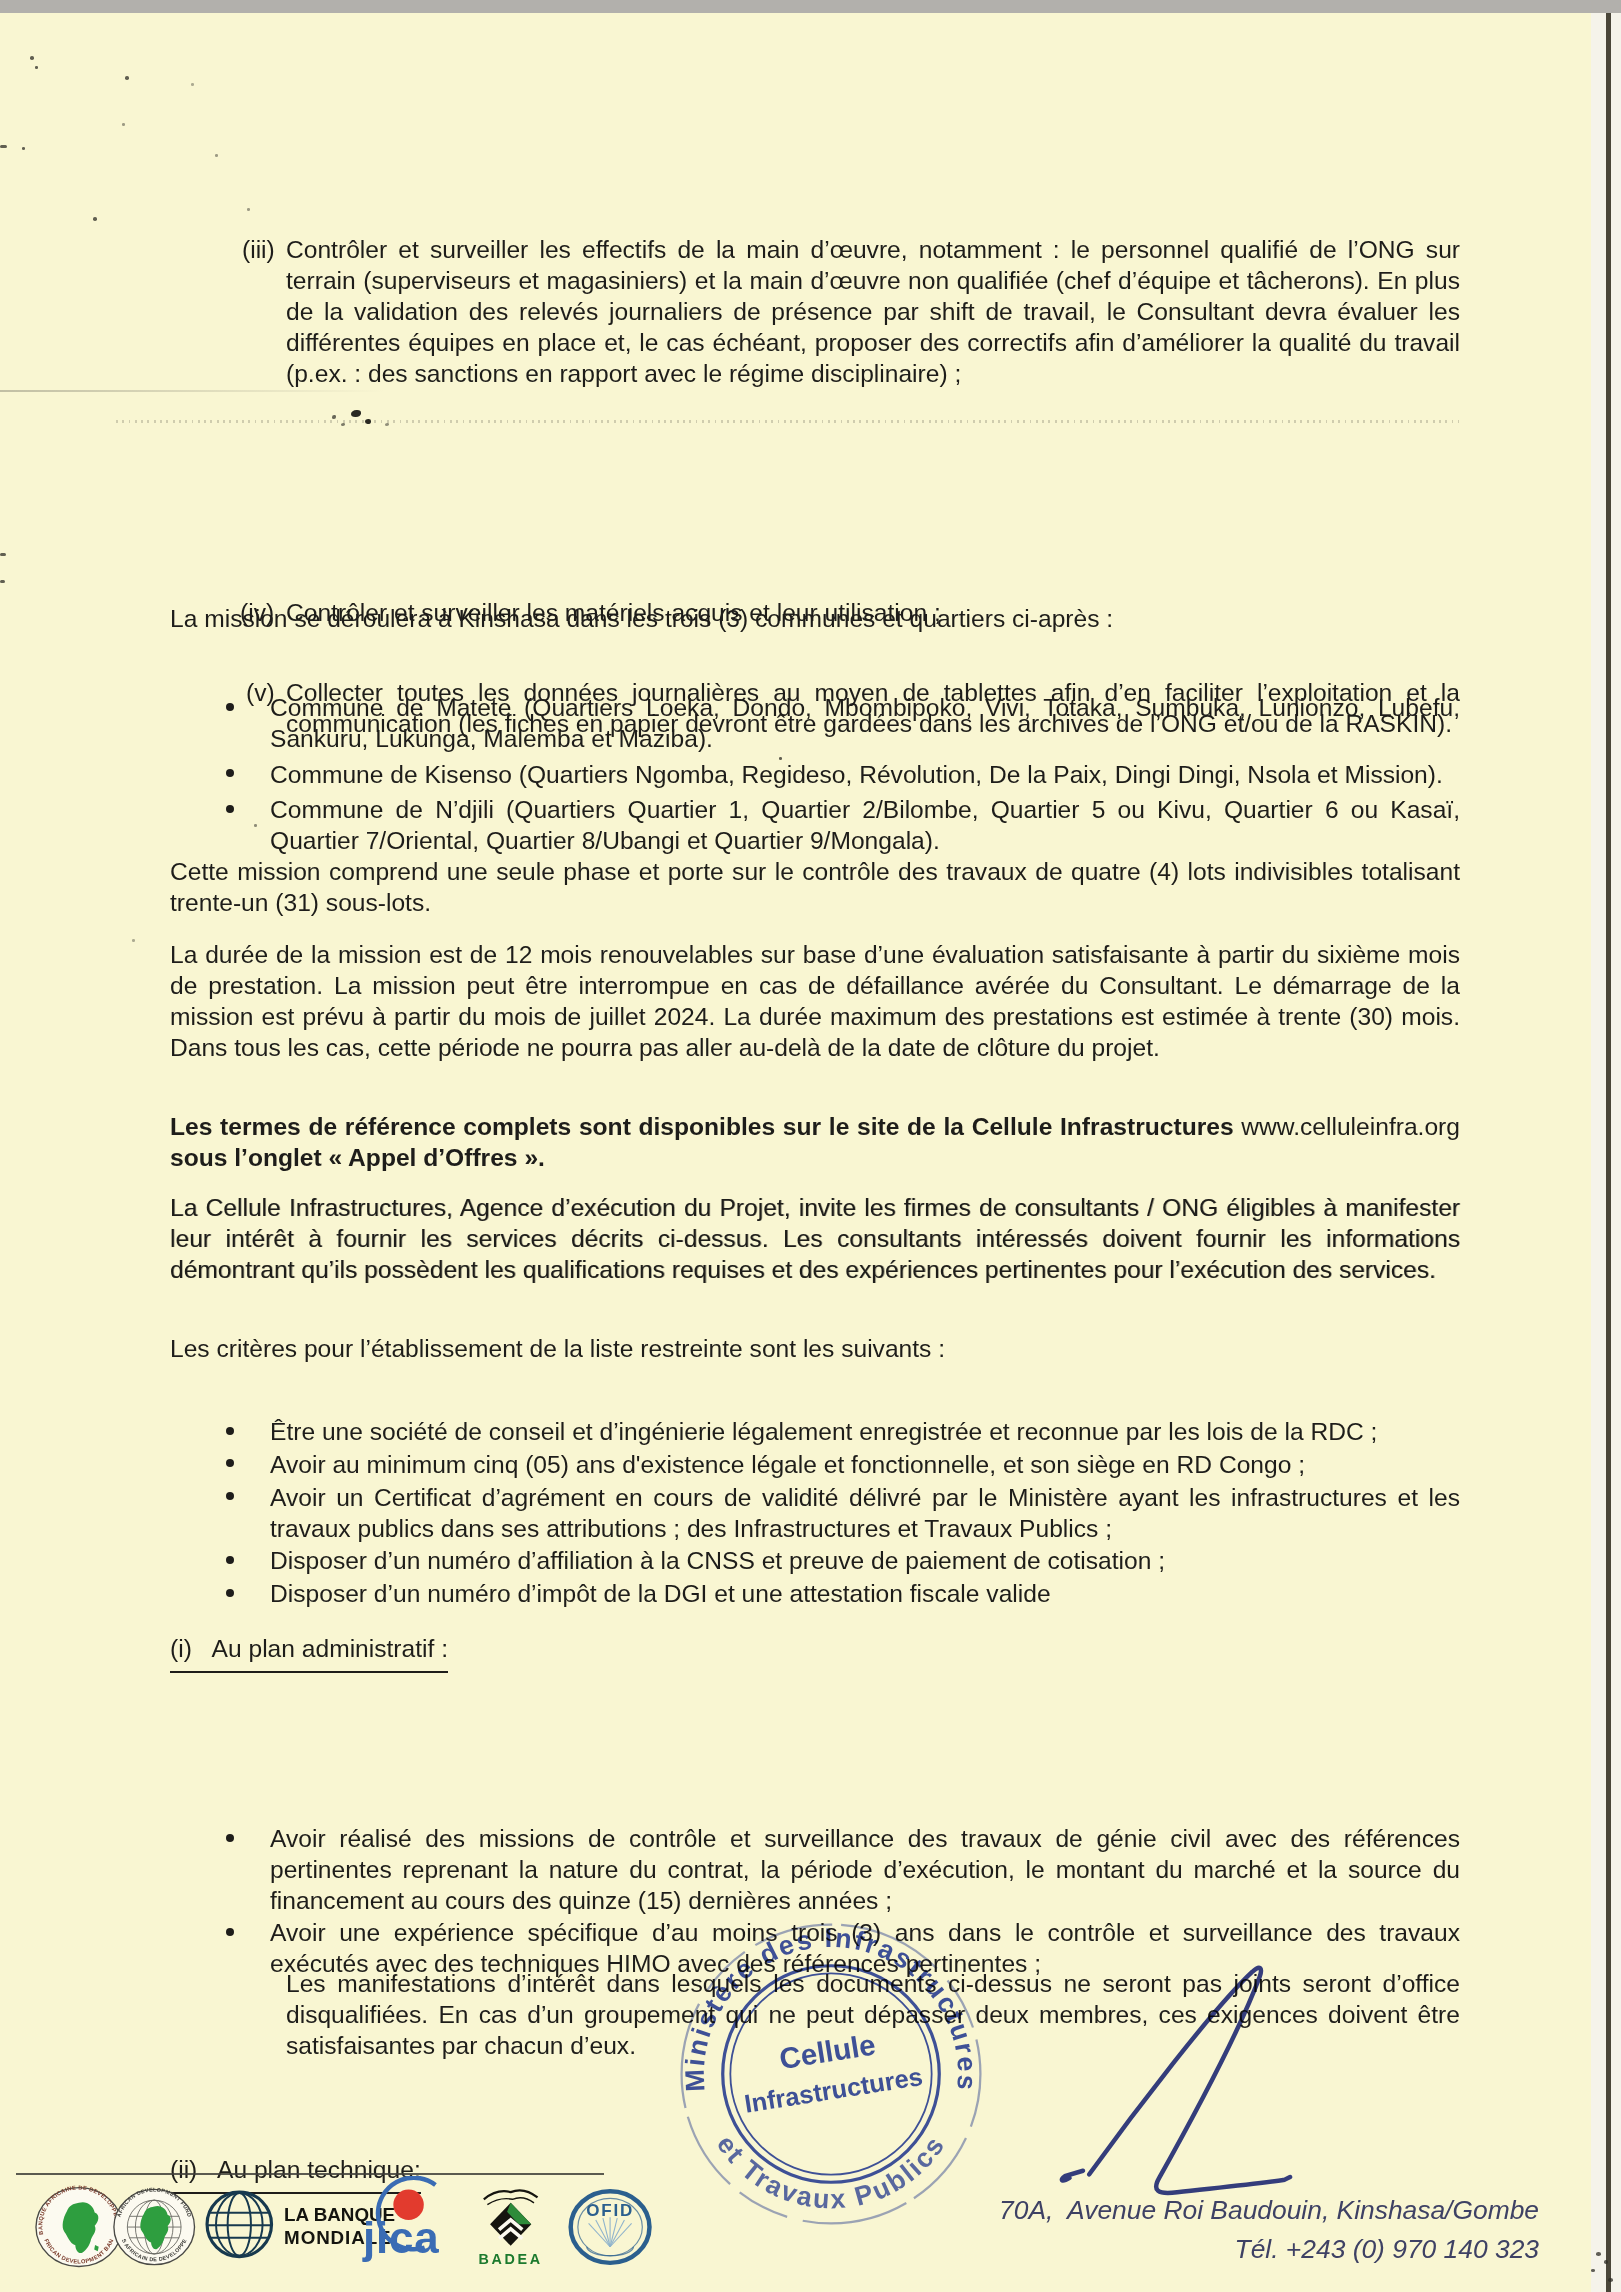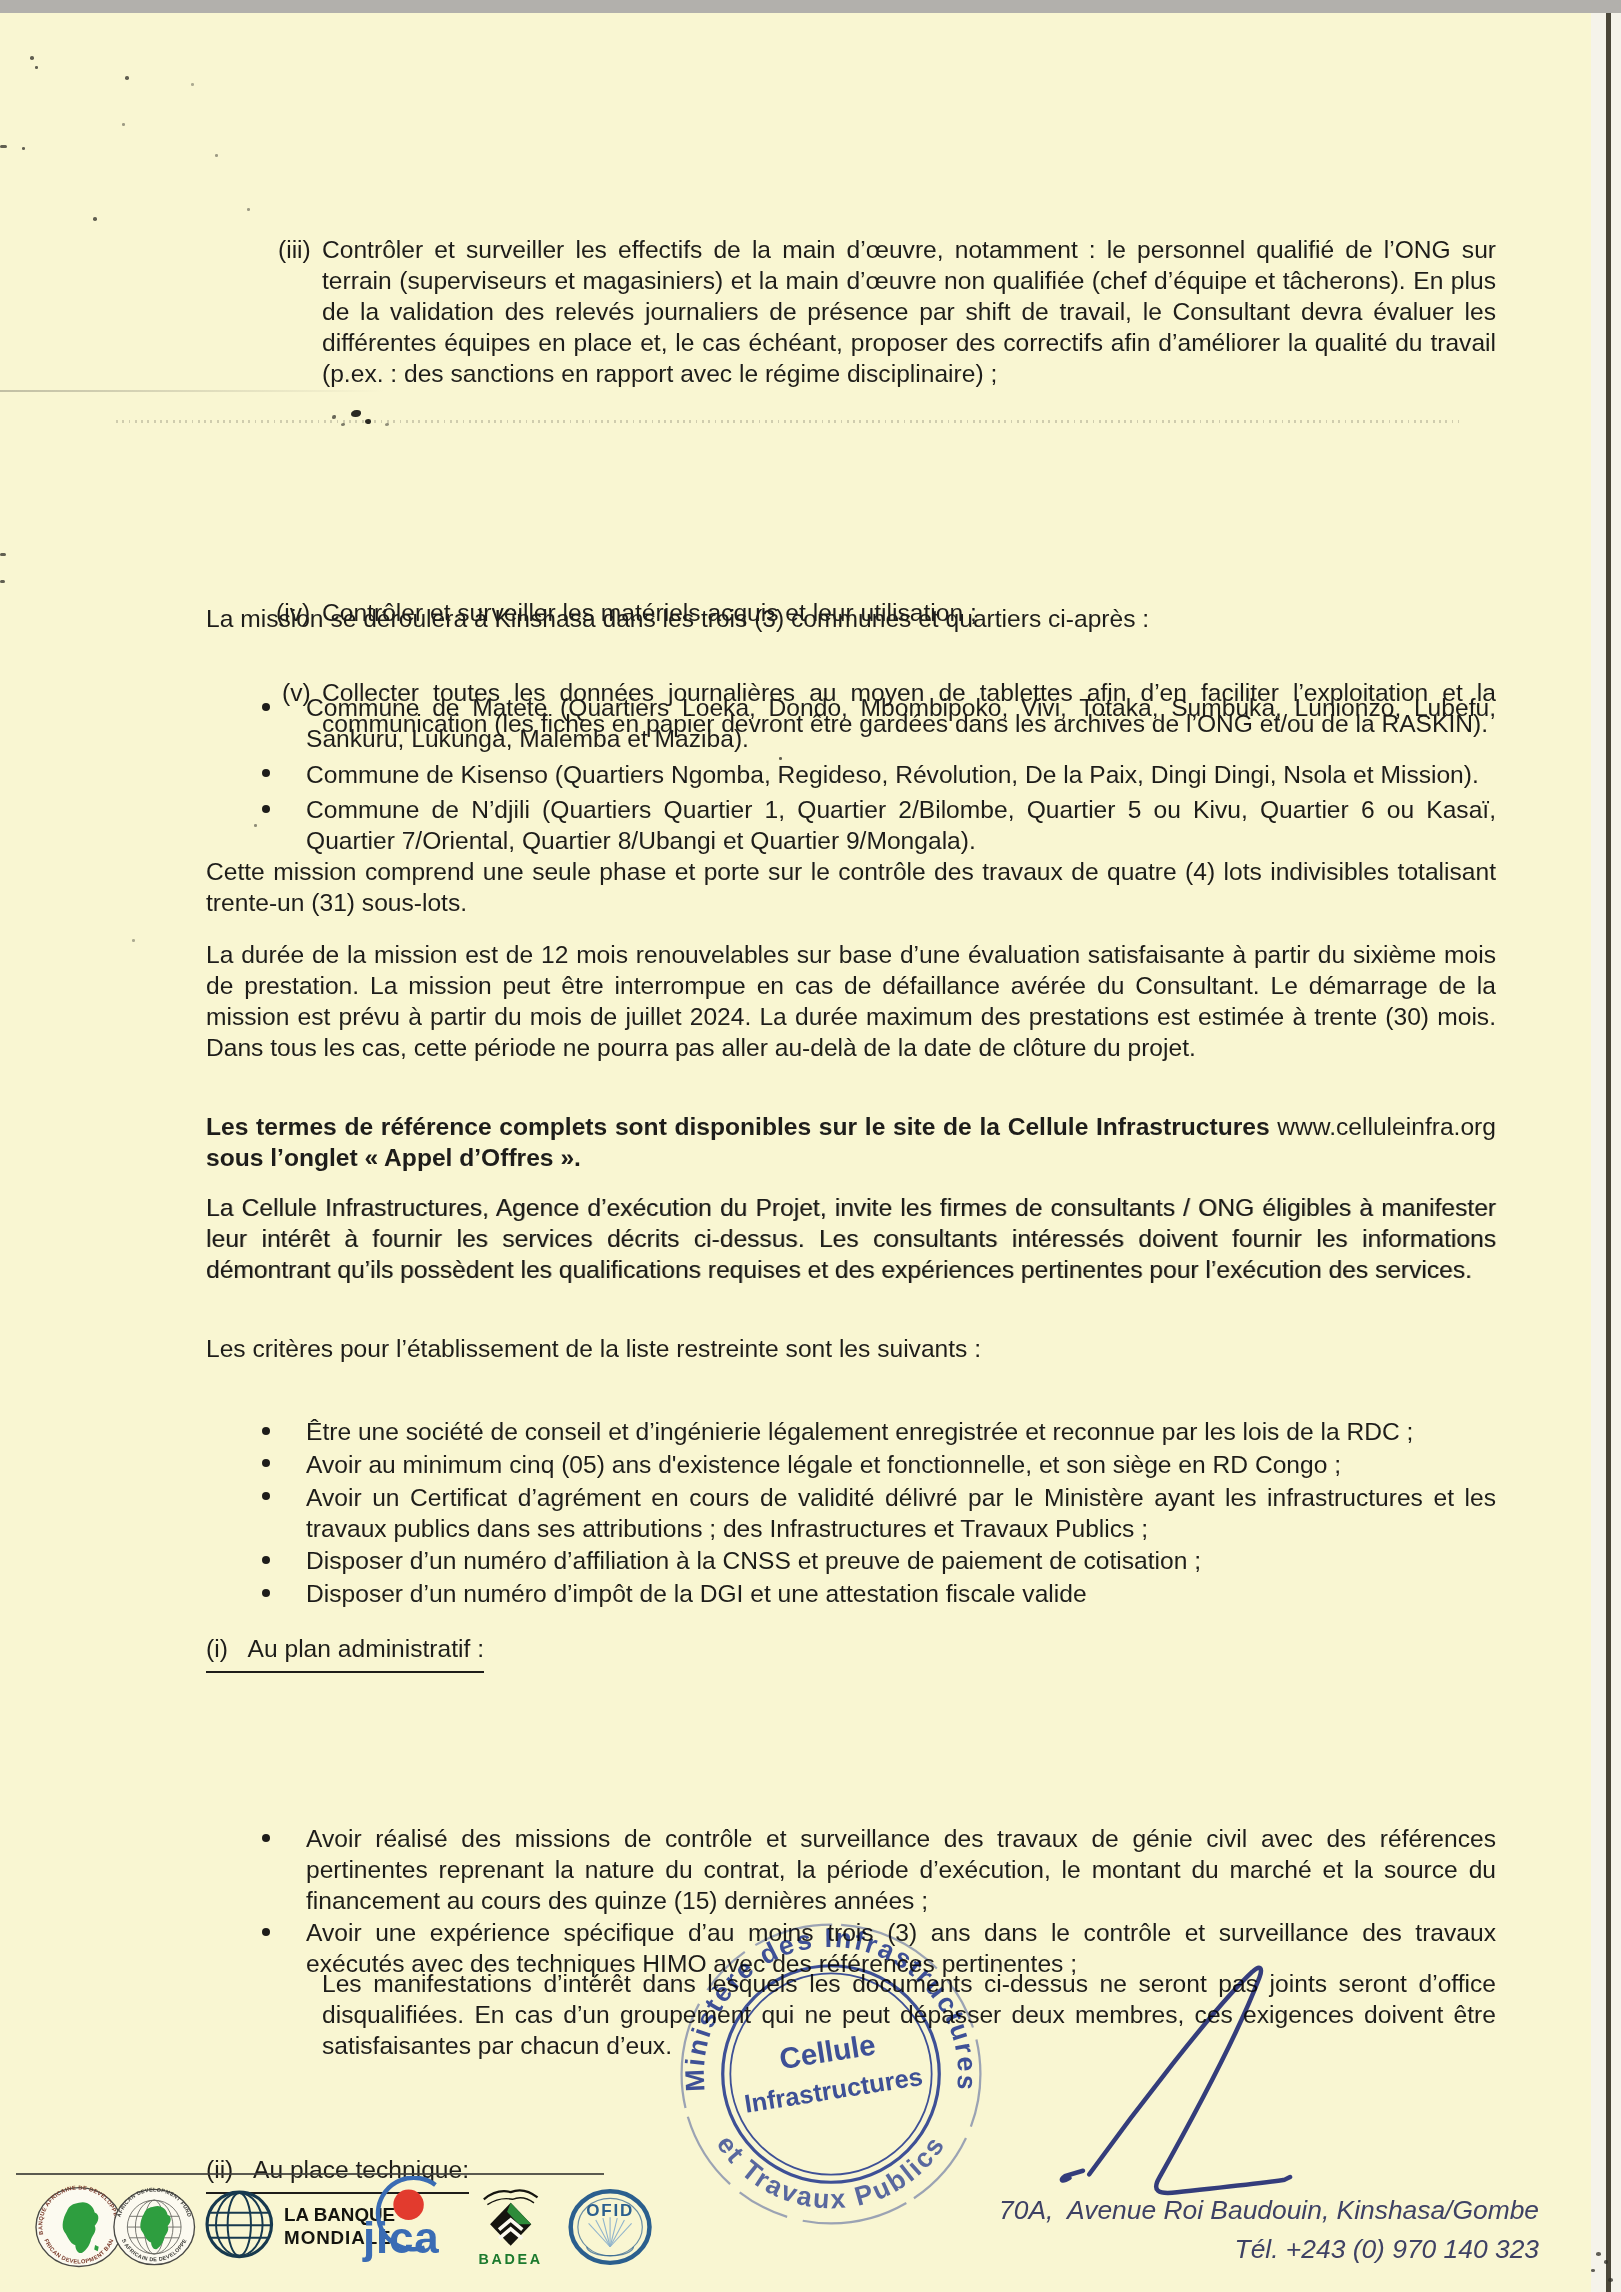--- a/index.html
+++ b/index.html
@@ -11,21 +11,21 @@
   .edge-right-white{position:absolute;top:12.5px;right:0;width:30px;height:2280px;background:#f5f3ea;}
   .edge-right-dark{position:absolute;top:12.5px;right:9.9px;width:5.4px;height:2280px;background:#4a4639;}
   .speck{position:absolute;background:rgba(45,44,38,.75);border-radius:50%;}
   .crease{position:absolute;left:0;top:390px;width:385px;height:1.8px;
           background:linear-gradient(to right, rgba(110,108,95,.4), rgba(110,108,95,0));}
   .noise-line{position:absolute;left:116px;top:420px;width:1343px;height:2.7px;opacity:.22;
           background:repeating-linear-gradient(90deg, #3c3a30 0 1.8px, transparent 1.8px 6.3px);}
   .smudge{position:absolute;background:#2a2923;border-radius:60% 40% 55% 45%;}
   
   .content{position:absolute;left:170px;top:0;width:1290px;
-           font-size:24.6px;line-height:31px;text-align:justify;margin-left:36px;}
+           font-size:24.6px;line-height:31px;text-align:justify;}
   .content p{margin:0;}
   .blk{position:absolute;left:0;width:1290px;box-sizing:border-box;}
   .hang{padding-left:116px;position:relative;}
   .lbl{position:absolute;top:0;}
   .b-item{position:relative;padding-left:100px;box-sizing:border-box;text-align:justify;}
   .b-item .dot{position:absolute;left:56px;top:10.7px;width:8px;height:8px;border-radius:50%;background:#1e1d1a;}
   .communes .b-item{margin-bottom:4.5px;}
   .tight .b-item{margin-bottom:1.8px;}
   .crit-head{position:relative;}
   .u-wrap{border-bottom:2.2px solid #1e1d1a;padding-bottom:9px;}
@@ -153,21 +153,21 @@
       </div>
       <div class="b-item">
         <span class="dot"></span>
         <span>Disposer d’un numéro d’impôt de la DGI et une attestation fiscale valide</span>
       </div>
     </div>
 
     <p class="blk hang" style="top:1689px;">Les manifestations d’intérêt dans lesquels les documents ci-dessus ne seront pas joints seront d’office disqualifiées. En cas d’un groupement qui ne peut dépasser deux membres, ces exigences doivent être satisfaisantes par chacun d’eux.</p>
 
     <p class="blk crit-head" style="top:1782px;">
-      <span class="u-wrap"><span>(ii)</span><span class="gap"></span><span>Au place technique:</span></span>
+      <span class="u-wrap"><span>(ii)</span><span class="gap"></span><span>Au plan technique:</span></span>
     </p>
 
     <div class="blk" style="top:1823px;">
       <div class="b-item" style="margin-bottom:0.9px;">
         <span class="dot"></span>
         <span>Avoir réalisé des missions de contrôle et surveillance des travaux de génie civil avec des références pertinentes reprenant la nature du contrat, la période d’exécution, le montant du marché et la source du financement au cours des quinze (15) dernières années ;</span>
       </div>
       <div class="b-item">
         <span class="dot"></span>
         <span>Avoir une expérience spécifique d’au moins trois (3) ans dans le contrôle et surveillance des travaux exécutés avec des techniques HIMO avec des références pertinentes ;</span>

